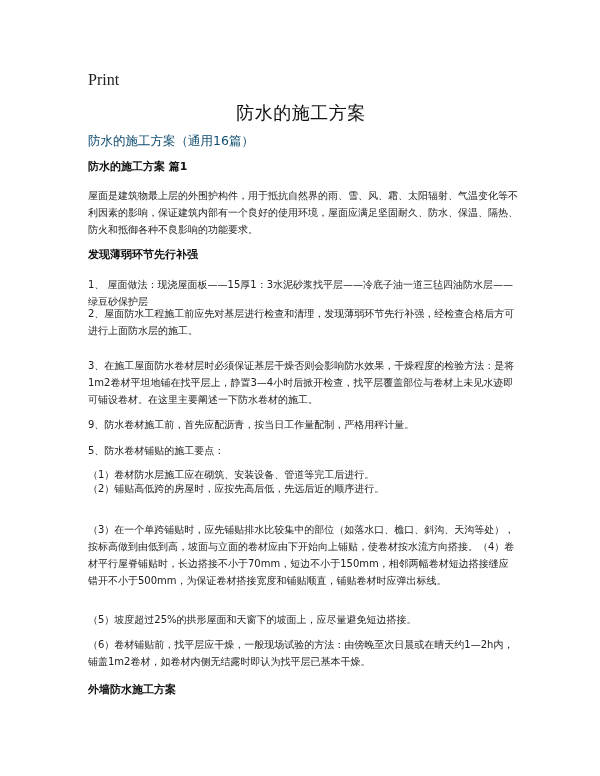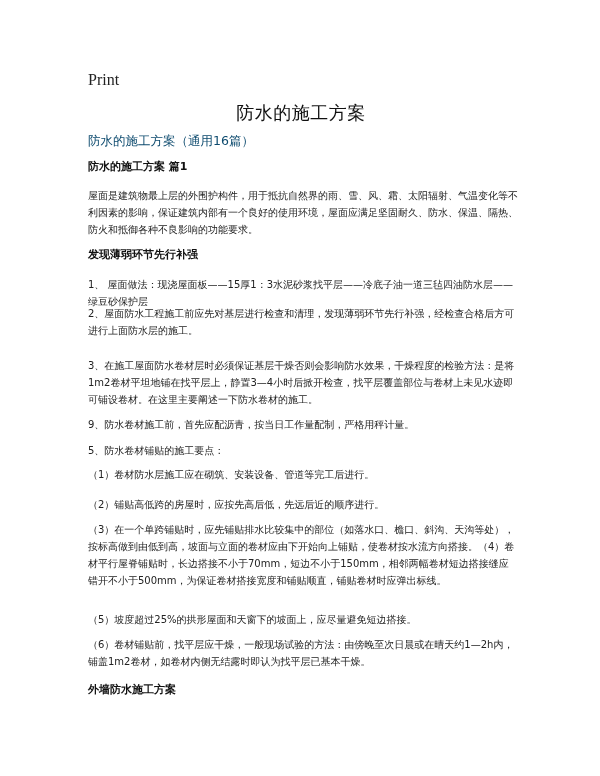--- a/index.html
+++ b/index.html
@@ -86,19 +86,19 @@
 
   <h2 class="h-section" style="top:247px;">发现薄弱环节先行补强</h2>
 
   <p class="para" style="top:276px;">1、 屋面做法：现浇屋面板——15厚1：3水泥砂浆找平层——冷底子油一道三毡四油防水层——绿豆砂保护层</p>
   <p class="para" style="top:305px;">2、屋面防水工程施工前应先对基层进行检查和清理，发现薄弱环节先行补强，经检查合格后方可进行上面防水层的施工。</p>
   <p class="para" style="top:357px;">3、在施工屋面防水卷材层时必须保证基层干燥否则会影响防水效果，干燥程度的检验方法：是将1m2卷材平坦地铺在找平层上，静置3—4小时后掀开检查，找平层覆盖部位与卷材上未见水迹即可铺设卷材。在这里主要阐述一下防水卷材的施工。</p>
   <p class="para" style="top:416px;">9、防水卷材施工前，首先应配沥青，按当日工作量配制，严格用秤计量。</p>
   <p class="para" style="top:442px;">5、防水卷材铺贴的施工要点：</p>
 
   <p class="para" style="top:466px;">（1）卷材防水层施工应在砌筑、安装设备、管道等完工后进行。</p>
-  <p class="para" style="top:496px;">（2）铺贴高低跨的房屋时，应按先高后低，先远后近的顺序进行。</p>
+  <p class="para" style="top:480px;">（2）铺贴高低跨的房屋时，应按先高后低，先远后近的顺序进行。</p>
   <p class="para" style="top:521px;">（3）在一个单跨铺贴时，应先铺贴排水比较集中的部位（如落水口、檐口、斜沟、天沟等处），按标高做到由低到高，坡面与立面的卷材应由下开始向上铺贴，使卷材按水流方向搭接。（4）卷材平行屋脊铺贴时，长边搭接不小于70mm，短边不小于150mm，相邻两幅卷材短边搭接缝应错开不小于500mm，为保证卷材搭接宽度和铺贴顺直，铺贴卷材时应弹出标线。</p>
   <p class="para" style="top:611px;">（5）坡度超过25%的拱形屋面和天窗下的坡面上，应尽量避免短边搭接。</p>
   <p class="para" style="top:636px;">（6）卷材铺贴前，找平层应干燥，一般现场试验的方法：由傍晚至次日晨或在晴天约1—2h内，铺盖1m2卷材，如卷材内侧无结露时即认为找平层已基本干燥。</p>
 
   <h2 class="h-section" style="top:682px;">外墙防水施工方案</h2>
 </div>
 
 </body></html>

